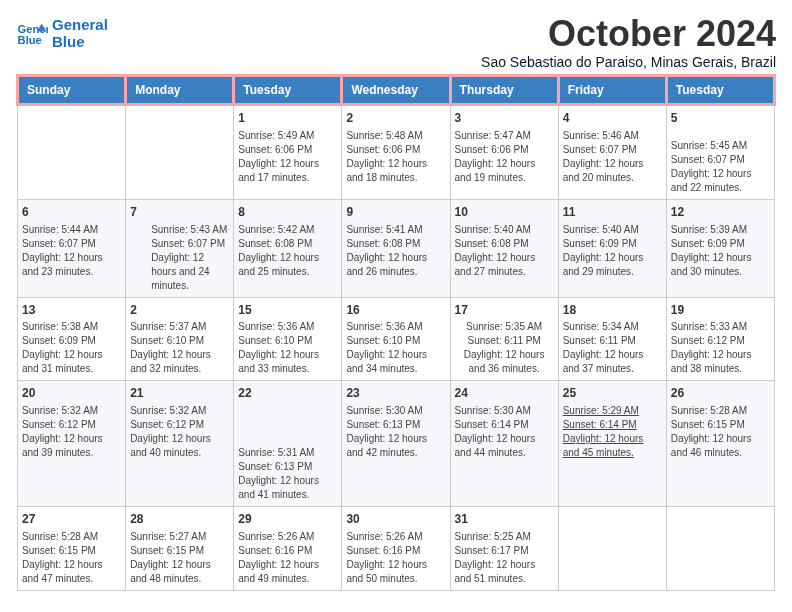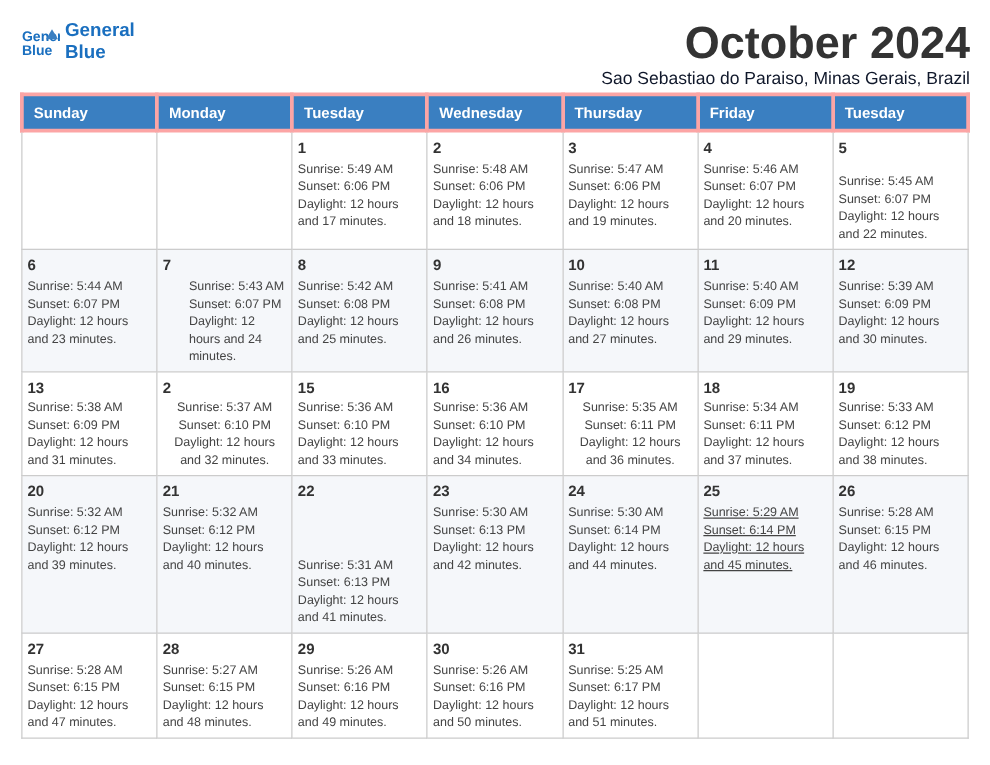--- a/index.html
+++ b/index.html
@@ -193,21 +193,21 @@
       </tr>
       <tr>
         <td>
           <span class="day-num">13</span>
           <div class="day-info" style="white-space: pre-line;">Sunrise: 5:38 AM
 Sunset: 6:09 PM
 Daylight: 12 hours and 31 minutes.</div>
         </td>
         <td>
           <span class="day-num">2</span>
-          <div class="day-info" style="white-space: pre-line; text-align: center;">Sunrise: 5:37 AM
+          <div class="day-info" style="white-space: pre-line;">Sunrise: 5:37 AM
 Sunset: 6:10 PM
 Daylight: 12 hours and 32 minutes.</div>
         </td>
         <td>
           <span class="day-num">15</span>
           <div class="day-info" style="white-space: pre-line;">Sunrise: 5:36 AM
 Sunset: 6:10 PM
 Daylight: 12 hours and 33 minutes.</div>
         </td>
         <td>

